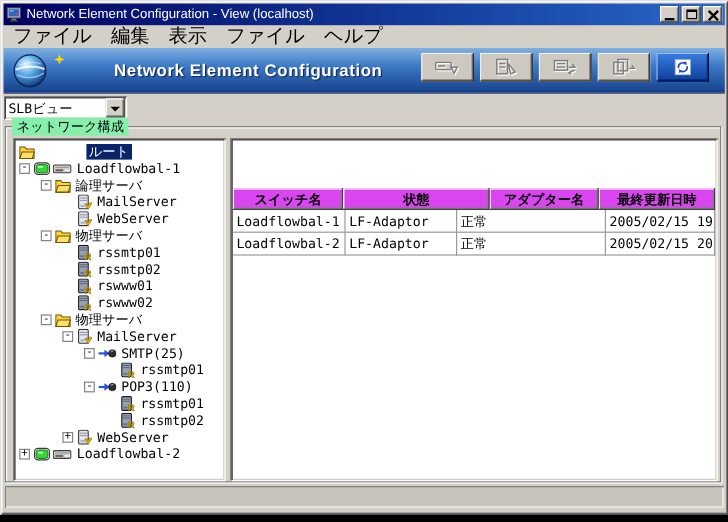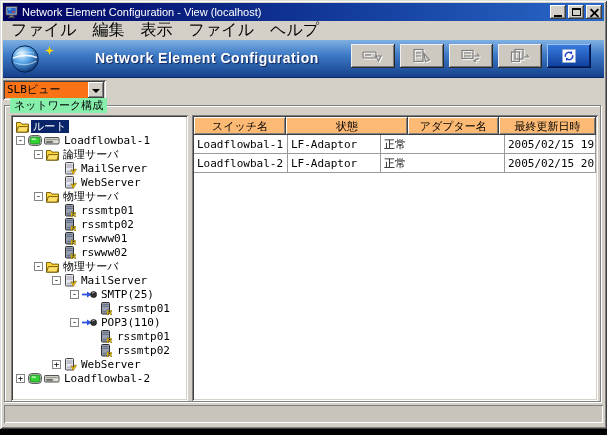--- a/index.html
+++ b/index.html
@@ -55,24 +55,24 @@
   .toolbar { position:absolute; right:13px; top:4px; display:flex; gap:5px; }
   .tool-btn { width:44px; height:24px; padding:0; border:0; background:#cdc9c1;
     box-shadow: inset -1px -1px 0 #2a2a2a, inset 1px 1px 0 #efefef, inset -2px -2px 0 #7a7a7a;
     display:flex; align-items:center; justify-content:center; }
   .tool-btn.disabled .tool-icon svg { filter:drop-shadow(1px 1px 0 #ffffff); }
   .tool-btn.active { background:linear-gradient(180deg,#3a7ee0,#0c3c9a);
     box-shadow: inset -1px -1px 0 #021449, inset 1px 1px 0 #9cc0f0, inset -2px -2px 0 #06276e; }
   .tool-icon { display:flex; }
 
   
-  .combo { position:absolute; left:3px; top:80px; width:103px; height:20px; background:#f97316;
+  .combo { position:absolute; left:3px; top:80px; width:103px; height:20px; background:#ffffff;
     box-shadow: inset 1px 1px 0 #808080, inset -1px -1px 0 #fff,
                 inset 2px 2px 0 #404040, inset -2px -2px 0 #d4d0c8;
-    display:flex; padding:2px; }
+    display:flex; align-items:center; padding:2px; }
   .combo-text { flex:1; font-size:11px; padding-left:2px; white-space:nowrap; overflow:hidden; }
   .combo-btn { width:16px; height:16px; padding:0; border:0; background:#d4d0c8;
     box-shadow: inset -1px -1px 0 #404040, inset 1px 1px 0 #fff, inset -2px -2px 0 #808080;
     display:flex; align-items:center; justify-content:center; }
   .combo-arrow { width:0; height:0; border-left:4px solid transparent;
     border-right:4px solid transparent; border-top:4px solid #000; margin-top:1px; }
 
   
   .groupbox { position:absolute; left:4px; top:105px; width:597px; height:297px;
     border:1px solid #808080; box-shadow: inset 1px 1px 0 #fff, 1px 1px 0 #fff; }
@@ -91,24 +91,24 @@
     font-size:9px; line-height:7px; text-align:center; margin-right:3px; flex:0 0 9px;
     font-family:"DejaVu Sans Mono",monospace; }
   .expander.hidden { visibility:hidden; }
   .ticon { margin-right:2px; display:flex; flex:0 0 auto; }
   .tlabel { font-size:11px; padding:0 2px; line-height:13px; }
   .tlabel.selected { background:#0a246a; color:#fff; }
 
   
   .table-panel { position:absolute; left:187px; top:9px; width:406px; height:286px; padding:2px; }
   .thead { display:flex; }
-  .th { height:18px; background:#fdba74;
+  .th { height:18px; background:#d946ef;
     box-shadow: inset -1px -1px 0 #404040, inset 1px 1px 0 #fff, inset -2px -2px 0 #808080;
-    font-size:11px; font-weight:normal; display:flex; align-items:center; justify-content:center;
-    white-space:nowrap; overflow:hidden; }
+    font-size:11px; font-weight:bold; display:flex; align-items:center; justify-content:center;
+    white-space:nowrap; overflow:hidden;margin-top:40px; }
   .tr { display:flex; height:19px; }
   .td { border-right:1px solid #9a9a9a; border-bottom:1px solid #9a9a9a;
     font-size:11px; display:flex; align-items:center; padding-left:3px;
     white-space:nowrap; overflow:hidden; }
 
   
   .statusbar { position:absolute; left:4px; top:405px; width:599px; height:18px;
     background:#c8c4bc; box-shadow: inset 1px 1px 0 #808080, inset -1px -1px 0 #fff; }
 </style>
 </head>
@@ -230,21 +230,21 @@
     <button class="combo-btn">
       <span class="combo-arrow"></span>
     </button>
   </div>
 
   <div class="groupbox">
     <span class="group-label">ネットワーク構成</span>
 
     <div class="tree-panel sunken-white">
       <div>
-          <div class="tree-row" style="padding-left: 2px;">
+          <div class="tree-row" style="padding-left: 2px; gap: 41px;">
             <span class="ticon">
               <svg width="13" height="13" viewBox="0 0 13 13">
                 <path d="M0.5 2.5 h4.2 l1.2 1.6 h6.6 v8 h-12 z" fill="#ffd43b" stroke="#6b5400" stroke-width="0.9"></path>
                 <path d="M0.5 12.1 l1.9 -5.5 h10.3 l-1.8 5.5 z" fill="#ffe066" stroke="#6b5400" stroke-width="0.9"></path>
               </svg>
             </span>
             <span class="tlabel mono selected">ルート</span>
           </div>
           <div class="tree-row" style="padding-left: 2px;">
             <span class="expander">-</span>

